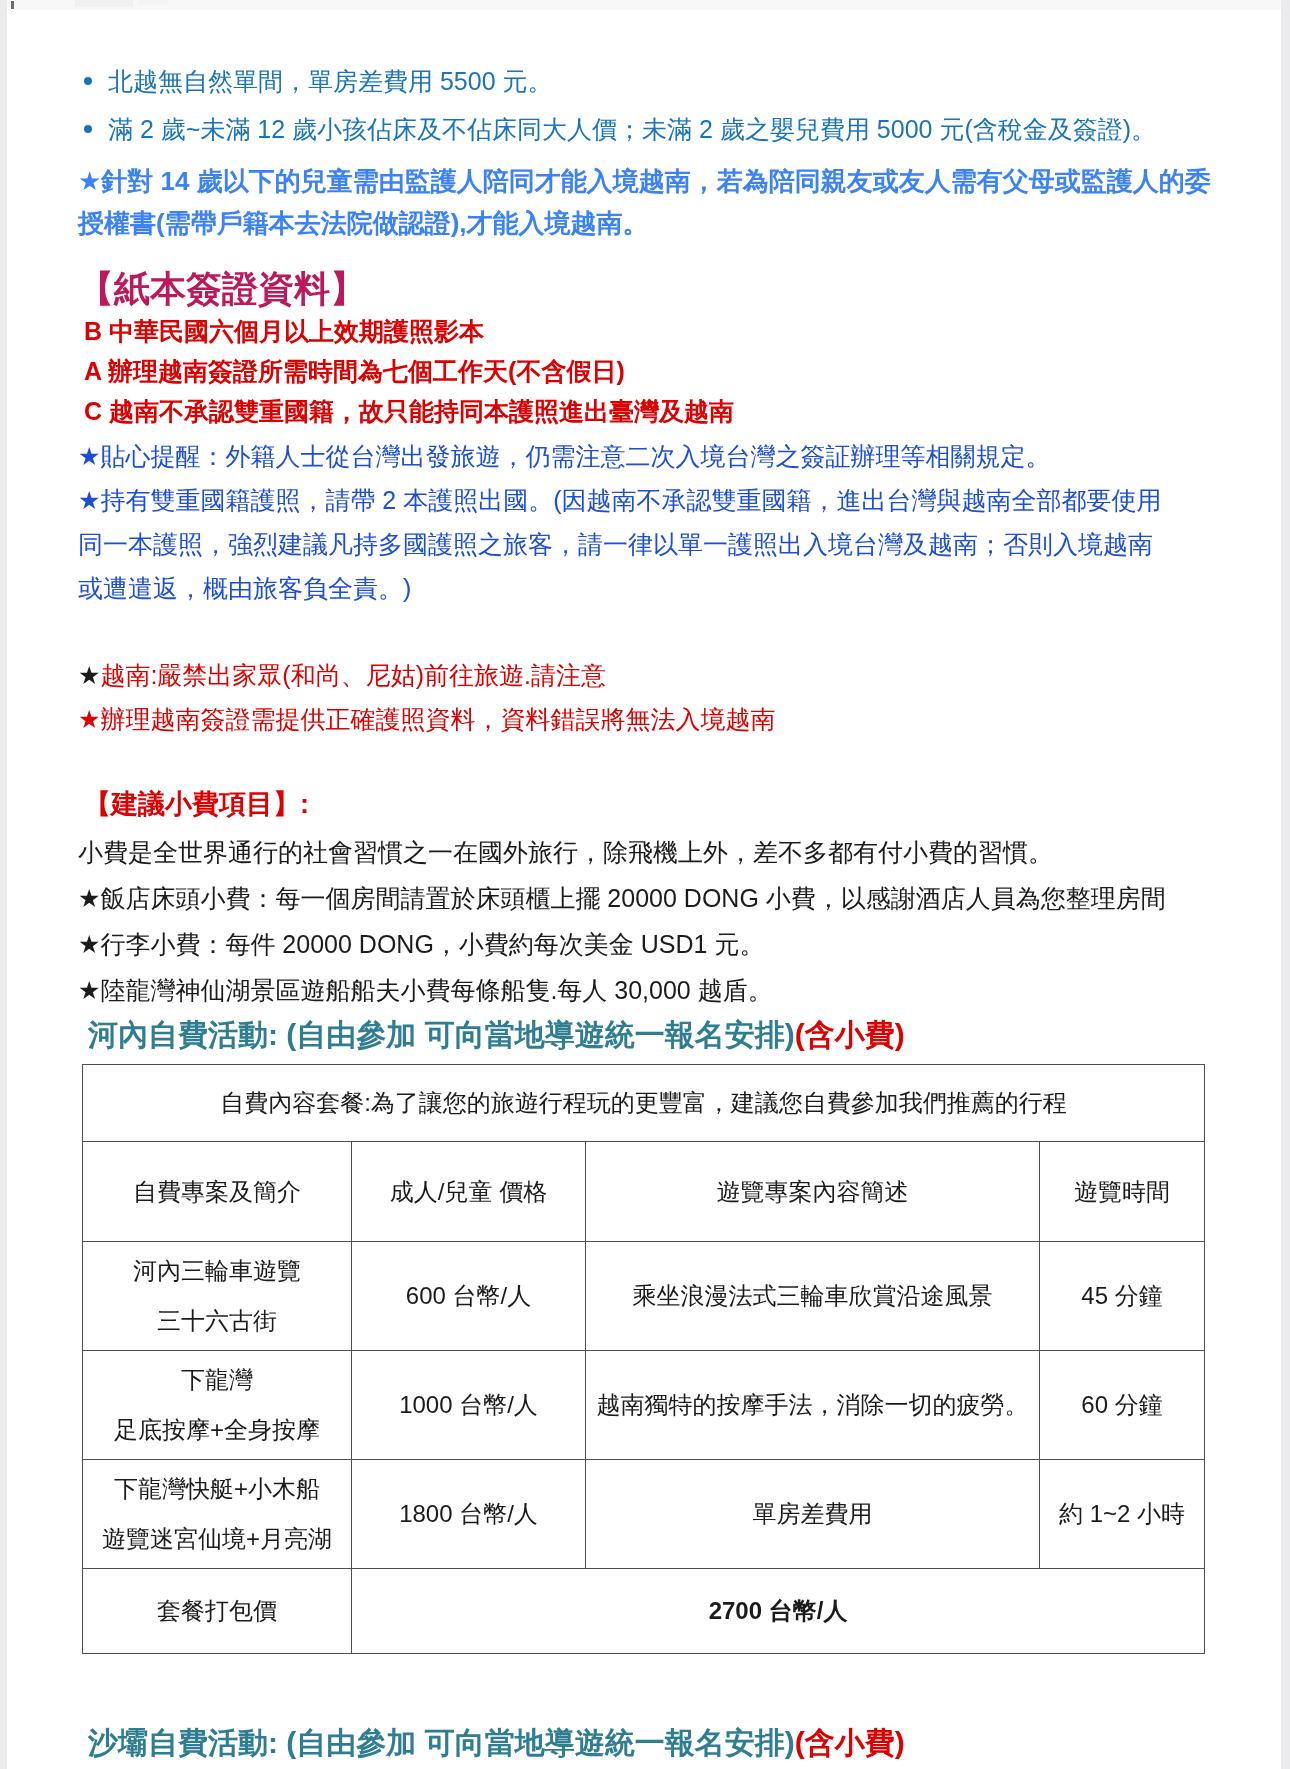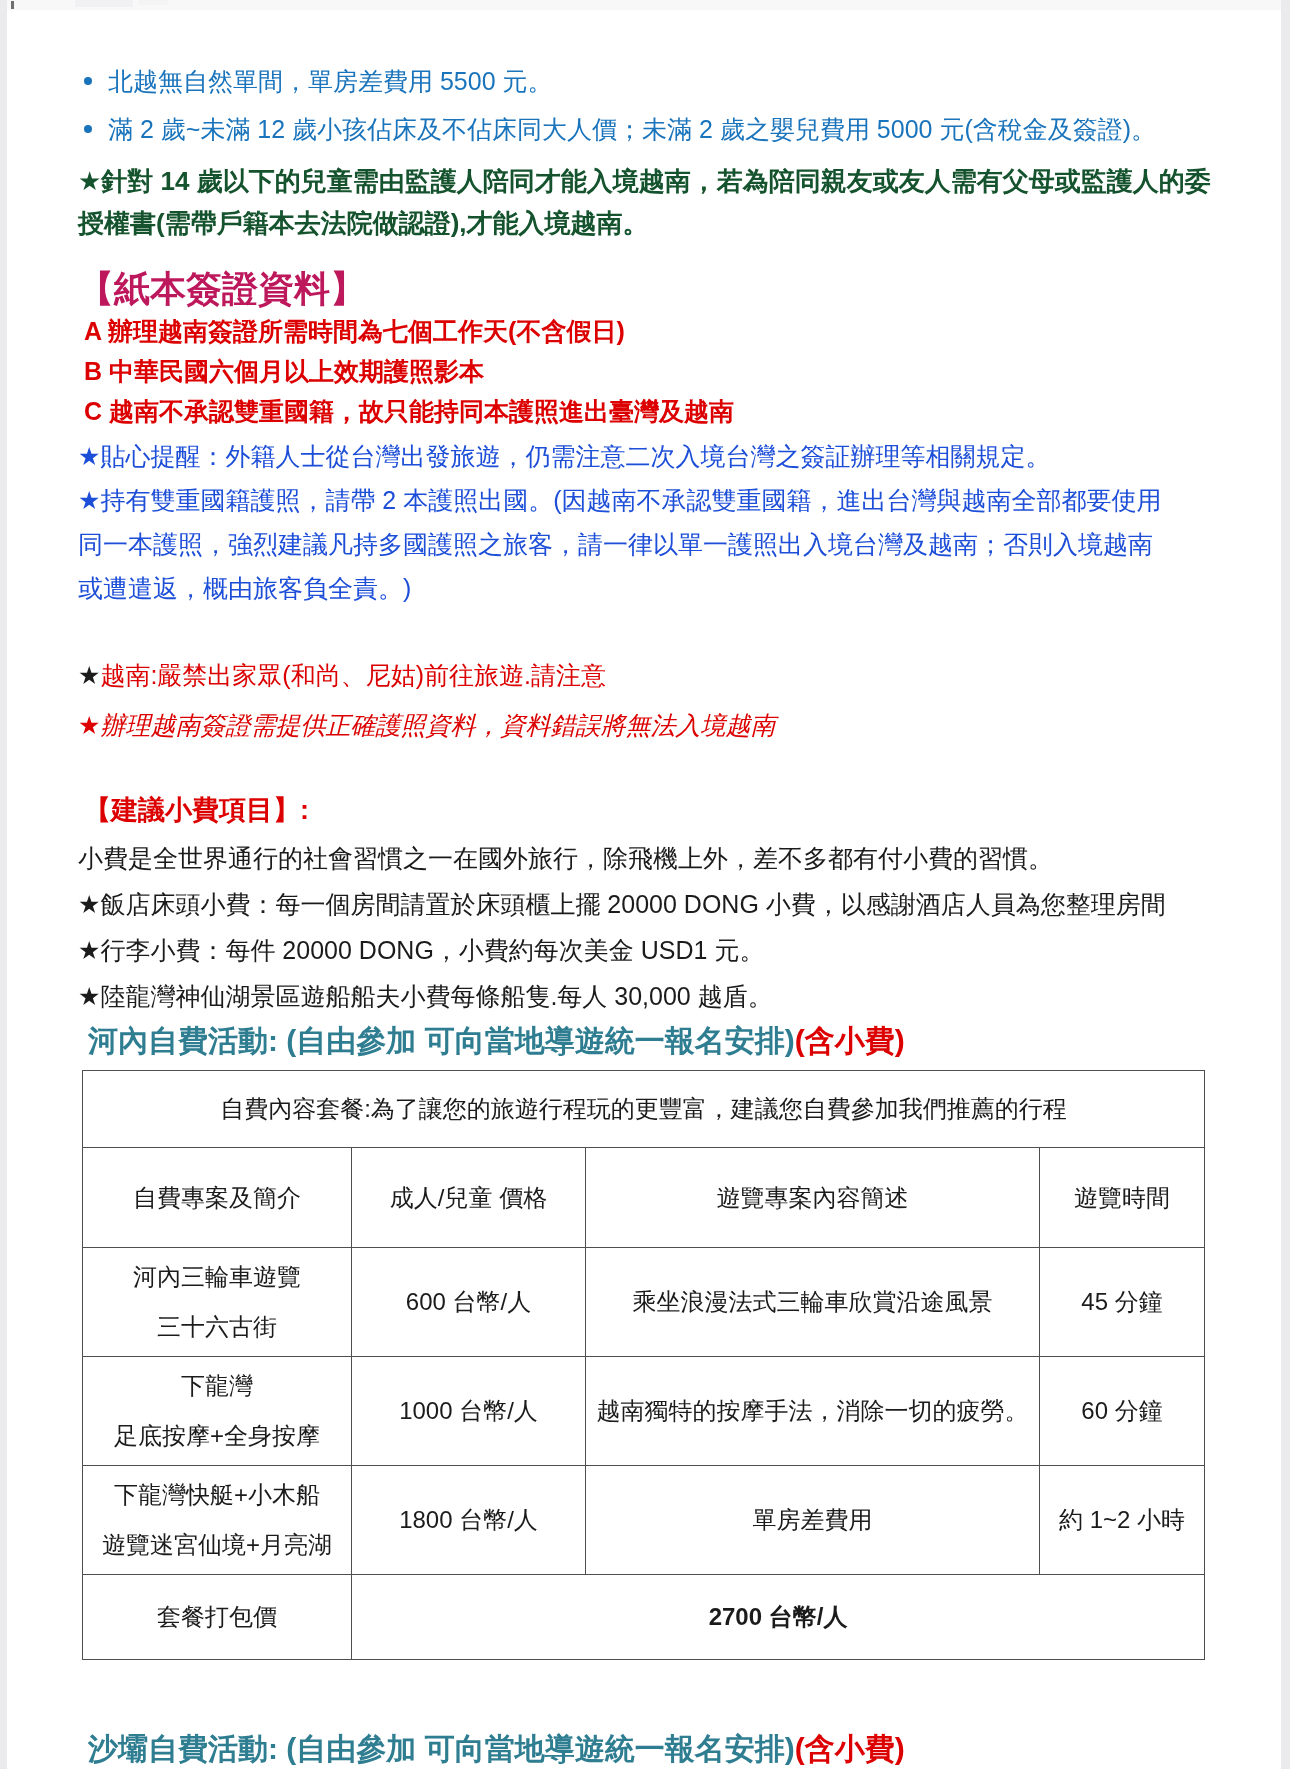--- a/index.html
+++ b/index.html
@@ -16,33 +16,33 @@
   .content{position:absolute;left:78px;top:0;width:1136px;}
 
   .blue{color:#1a74bc;}
   .teal{color:#2e7d91;}
 
   .bullets{list-style:none;margin:62px 0 0 0;padding:0 0 0 6px;}
   .bullets li{display:flex;align-items:center;line-height:38px;height:38px;white-space:nowrap;font-size:25px;}
   .bullets li + li{margin-top:10px;}
   .bullet-dot{width:8px;height:8px;border-radius:50%;background:#1a74bc;margin-right:16px;flex:0 0 auto;}
 
-  .warn{margin-top:12px;font-weight:bold;font-size:26px;color:#14532d;}
+  .warn{margin-top:12px;font-weight:bold;font-size:26px;color:#3b82f6;}
   .warn .wline{line-height:42px;white-space:nowrap;}
 
   .sec-title{margin-top:28px;font-size:36px;font-weight:bold;color:#be185d;line-height:34px;white-space:nowrap;}
 
   .abc{margin-top:10px;font-size:25px;font-weight:bold;color:#dc0000;line-height:30px;white-space:nowrap;padding-left:6px;}
 
   .note{margin-top:12px;font-size:25px;color:#1d4ed8;line-height:32px;white-space:nowrap;}
   .note.first{margin-top:14px;}
 
   .note-red{font-size:25px;line-height:30px;white-space:nowrap;color:#dc0000;}
   .note-red.first{margin-top:56px;}
-  .note-red.second{margin-top:20px;font-style:italic;}
+  .note-red.second{margin-top:14px;}
   .star-black{color:#1b1b1b;}
   .star-red{color:#dc0000;}
 
   .tips-title{margin-top:52px;font-size:27px;font-weight:bold;color:#dc0000;line-height:36px;white-space:nowrap;padding-left:6px;}
   .tip-line{margin-top:14px;font-size:25px;color:#1b1b1b;line-height:32px;white-space:nowrap;}
 
   .act-heading{margin-top:10px;font-size:30px;font-weight:bold;line-height:38px;white-space:nowrap;padding-left:10px;}
   .act-heading .suffix{color:#dc0000;}
 
   table.fees{border-collapse:collapse;margin:10px 0 0 4px;table-layout:fixed;width:1122px;}
@@ -80,22 +80,22 @@
         <span>滿 2 歲~未滿 12 歲小孩佔床及不佔床同大人價；未滿 2 歲之嬰兒費用 5000 元(含稅金及簽證)。</span>
       </li>
     </ul>
 
     <div class="warn">
       <div class="wline">★針對 14 歲以下的兒童需由監護人陪同才能入境越南，若為陪同親友或友人需有父母或監護人的委</div>
       <div class="wline">授權書(需帶戶籍本去法院做認證),才能入境越南。</div>
     </div>
 
     <div class="sec-title">【紙本簽證資料】</div>
+    <div class="abc">B 中華民國六個月以上效期護照影本</div>
     <div class="abc">A 辦理越南簽證所需時間為七個工作天(不含假日)</div>
-    <div class="abc">B 中華民國六個月以上效期護照影本</div>
     <div class="abc">C 越南不承認雙重國籍，故只能持同本護照進出臺灣及越南</div>
 
     <div class="note first">★貼心提醒：外籍人士從台灣出發旅遊，仍需注意二次入境台灣之簽証辦理等相關規定。</div>
     <div class="note">★持有雙重國籍護照，請帶 2 本護照出國。(因越南不承認雙重國籍，進出台灣與越南全部都要使用</div>
     <div class="note">同一本護照，強烈建議凡持多國護照之旅客，請一律以單一護照出入境台灣及越南；否則入境越南</div>
     <div class="note">或遭遣返，概由旅客負全責。)</div>
 
     <div class="note-red first">
       <span class="star-black">★</span><span>越南:嚴禁出家眾(和尚、尼姑)前往旅遊.請注意</span>
     </div>

